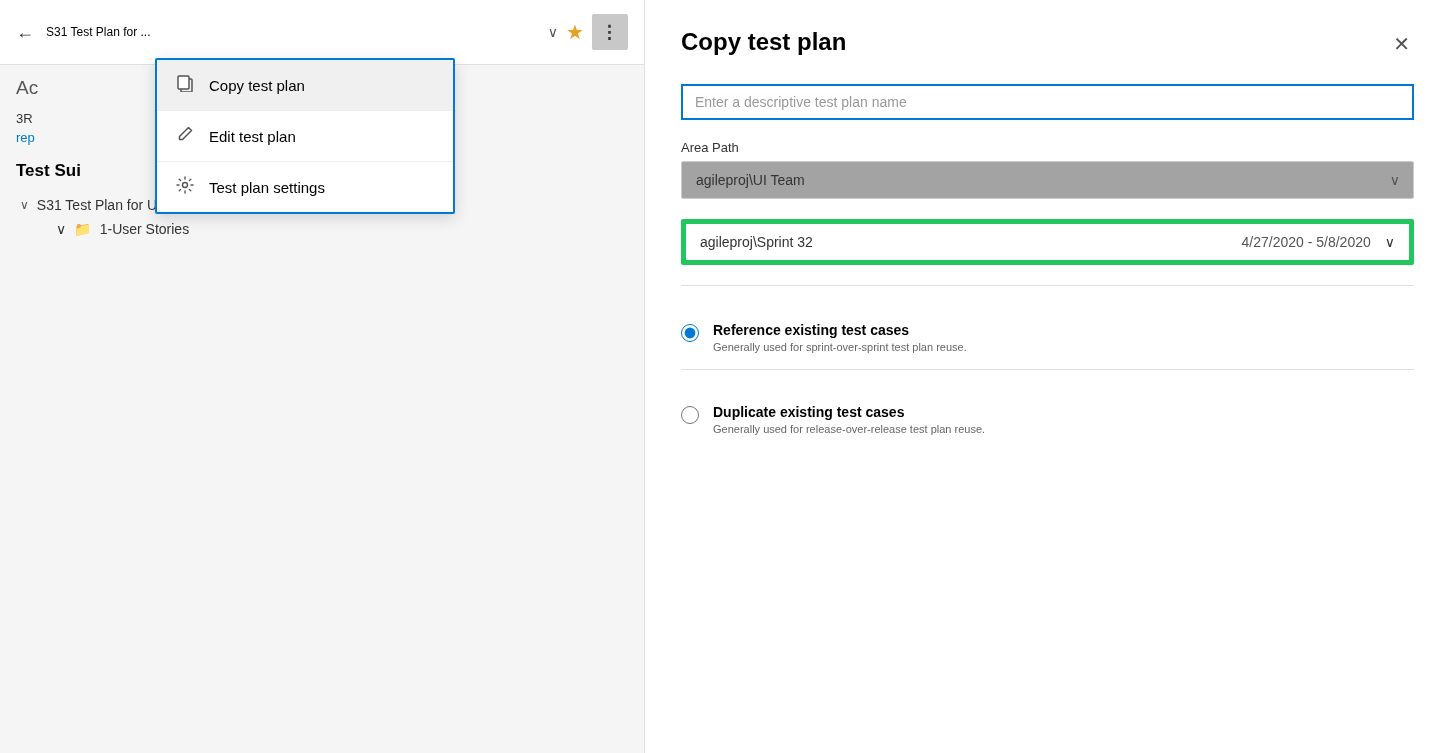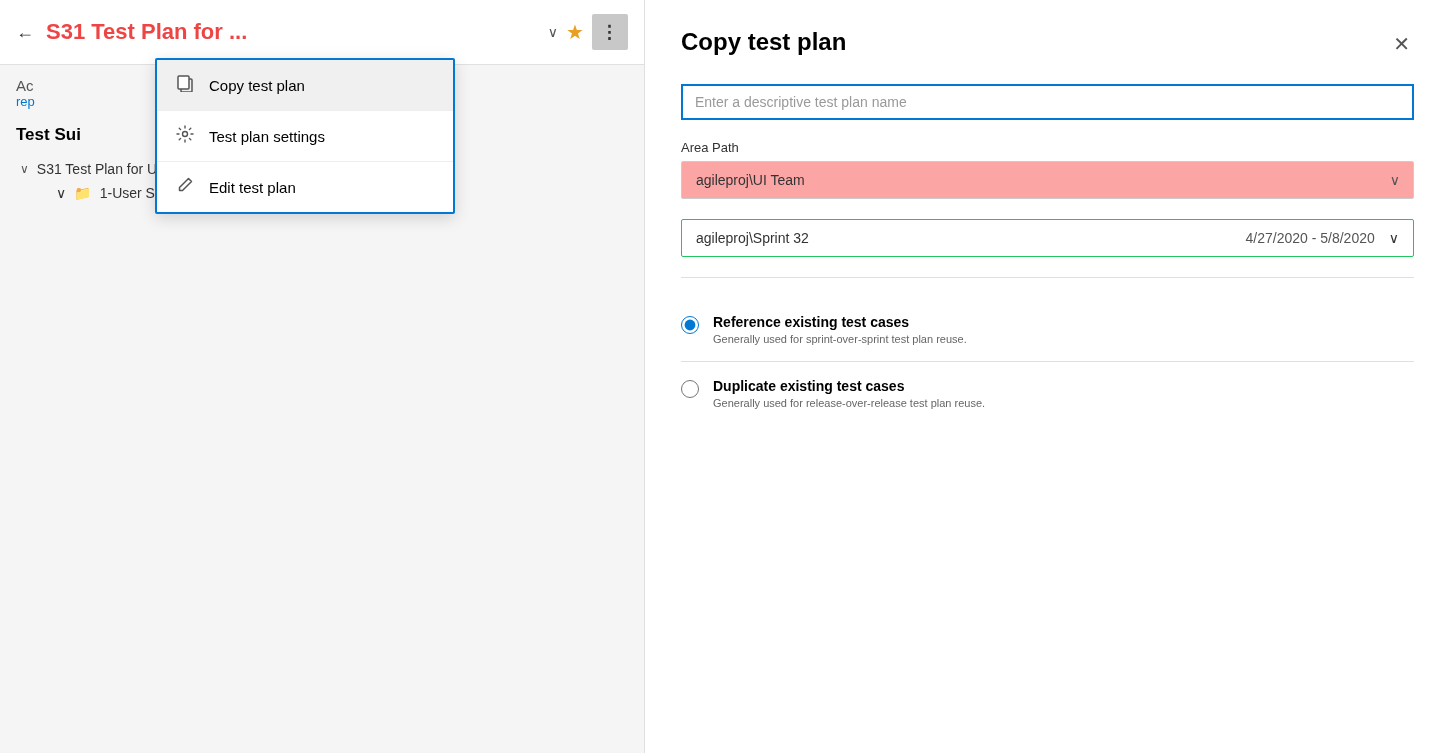--- a/index.html
+++ b/index.html
@@ -31,23 +31,23 @@
     }
 
     .back-arrow {
       font-size: 18px;
       color: #333;
       cursor: pointer;
       margin-right: 4px;
     }
 
     .plan-title {
-      font-size: 22px;
-      font-weight: 700;
-      color: #ef4444;
+      font-size: 12px;
+      font-weight: 400;
+      color: #000000;
       flex: 1;
     }
 
     .chevron-down-icon {
       font-size: 14px;
       color: #555;
       cursor: pointer;
     }
 
     .star-icon {
@@ -70,23 +70,23 @@
       font-weight: bold;
       letter-spacing: 1px;
       border: none;
     }
 
     .left-content {
       padding: 12px 16px;
     }
 
     .breadcrumb-row {
-      font-size: 15px;
-      color: #555;
-      margin-bottom: 0;
+      font-size: 19px;
+      color: #555;
+      margin-bottom: 12px;
     }
 
     .count-row {
       font-size: 13px;
       color: #333;
       margin-bottom: 4px;
     }
 
     .link-row {
       font-size: 13px;
@@ -226,21 +226,21 @@
       color: #999;
     }
 
     .form-select {
       width: 100%;
       padding: 10px 14px;
       border: 1px solid #ccc;
       border-radius: 2px;
       font-size: 14px;
       color: #333;
-      background: #fca5a5;
+      background: #a3a3a3;
       appearance: none;
       cursor: pointer;
       font-family: inherit;
     }
 
     .select-wrapper {
       position: relative;
     }
 
     .select-chevron {
@@ -251,21 +251,21 @@
       font-size: 14px;
       color: #555;
       pointer-events: none;
     }
 
     .iteration-row {
       display: flex;
       align-items: center;
       width: 100%;
       padding: 10px 14px;
-      border: 1px solid #22c55e;
+      border: 5px solid #22c55e;
       border-radius: 2px;
       font-size: 14px;
       color: #333;
       background: #fff;
       cursor: pointer;
       justify-content: space-between;
     }
 
     .iteration-left {
       font-size: 14px;
@@ -285,21 +285,21 @@
 
     .divider {
       border: none;
       border-top: 1px solid #e0e0e0;
       margin: 20px 0;
     }
 
     .radio-group {
       display: flex;
       flex-direction: column;
-      gap: 0;
+      gap: 18px;
     }
 
     .radio-option {
       display: flex;
       align-items: flex-start;
       gap: 14px;
       padding: 16px 0;
       border-bottom: 1px solid #e0e0e0;
     }
 
@@ -338,20 +338,21 @@
   <div class="top-bar">
     <span class="back-arrow">←</span>
     <span class="plan-title">S31 Test Plan for ...</span>
     <span class="chevron-down-icon">∨</span>
     <span class="star-icon">★</span>
     <button class="more-icon-btn">⋮</button>
   </div>
 
   <div class="left-content">
     <div class="breadcrumb-row">Ac</div>
+    <div class="count-row">3R</div>
     <div class="link-row">rep</div>
     <div class="section-title">Test Sui</div>
 
     <div class="tree-item">
       <span class="chevron">∨</span>
       <span>S31 Test Plan for UI Team</span>
     </div>
     <div class="tree-item-child">
       <span class="chevron">∨</span>
       <span class="folder-icon">📁</span>
@@ -365,33 +366,33 @@
         <svg width="18" height="18" viewBox="0 0 18 18" fill="none" xmlns="http://www.w3.org/2000/svg">
           <rect x="5" y="5" width="11" height="13" rx="1" stroke="#555" stroke-width="1.5" fill="none"></rect>
           <rect x="2" y="2" width="11" height="13" rx="1" stroke="#555" stroke-width="1.5" fill="white"></rect>
         </svg>
       </span>
       <span>Copy test plan</span>
     </div>
     <div class="menu-item">
       <span class="menu-icon">
         <svg width="18" height="18" viewBox="0 0 18 18" fill="none" xmlns="http://www.w3.org/2000/svg">
+          <path d="M12.5 2.5l3 3-9 9H3.5v-3l9-9z" stroke="#555" stroke-width="1.5" fill="none" stroke-linejoin="round"></path>
+        </svg>
+      </span>
+      <span>Edit test plan</span>
+    </div>
+    <div class="menu-item">
+      <span class="menu-icon">
+        <svg width="18" height="18" viewBox="0 0 18 18" fill="none" xmlns="http://www.w3.org/2000/svg">
           <circle cx="9" cy="9" r="2.5" stroke="#555" stroke-width="1.4" fill="none"></circle>
           <path d="M9 1v2M9 15v2M1 9h2M15 9h2M3.22 3.22l1.41 1.41M13.37 13.37l1.41 1.41M14.78 3.22l-1.41 1.41M4.63 13.37l-1.41 1.41" stroke="#555" stroke-width="1.4" stroke-linecap="round"></path>
         </svg>
       </span>
       <span>Test plan settings</span>
-    </div>
-    <div class="menu-item">
-      <span class="menu-icon">
-        <svg width="18" height="18" viewBox="0 0 18 18" fill="none" xmlns="http://www.w3.org/2000/svg">
-          <path d="M12.5 2.5l3 3-9 9H3.5v-3l9-9z" stroke="#555" stroke-width="1.5" fill="none" stroke-linejoin="round"></path>
-        </svg>
-      </span>
-      <span>Edit test plan</span>
     </div>
   </div>
 </div>
 
 <div class="right-panel">
   <div class="panel-header">
     <h2 class="panel-title">Copy test plan</h2>
     <button class="close-btn">✕</button>
   </div>
 

